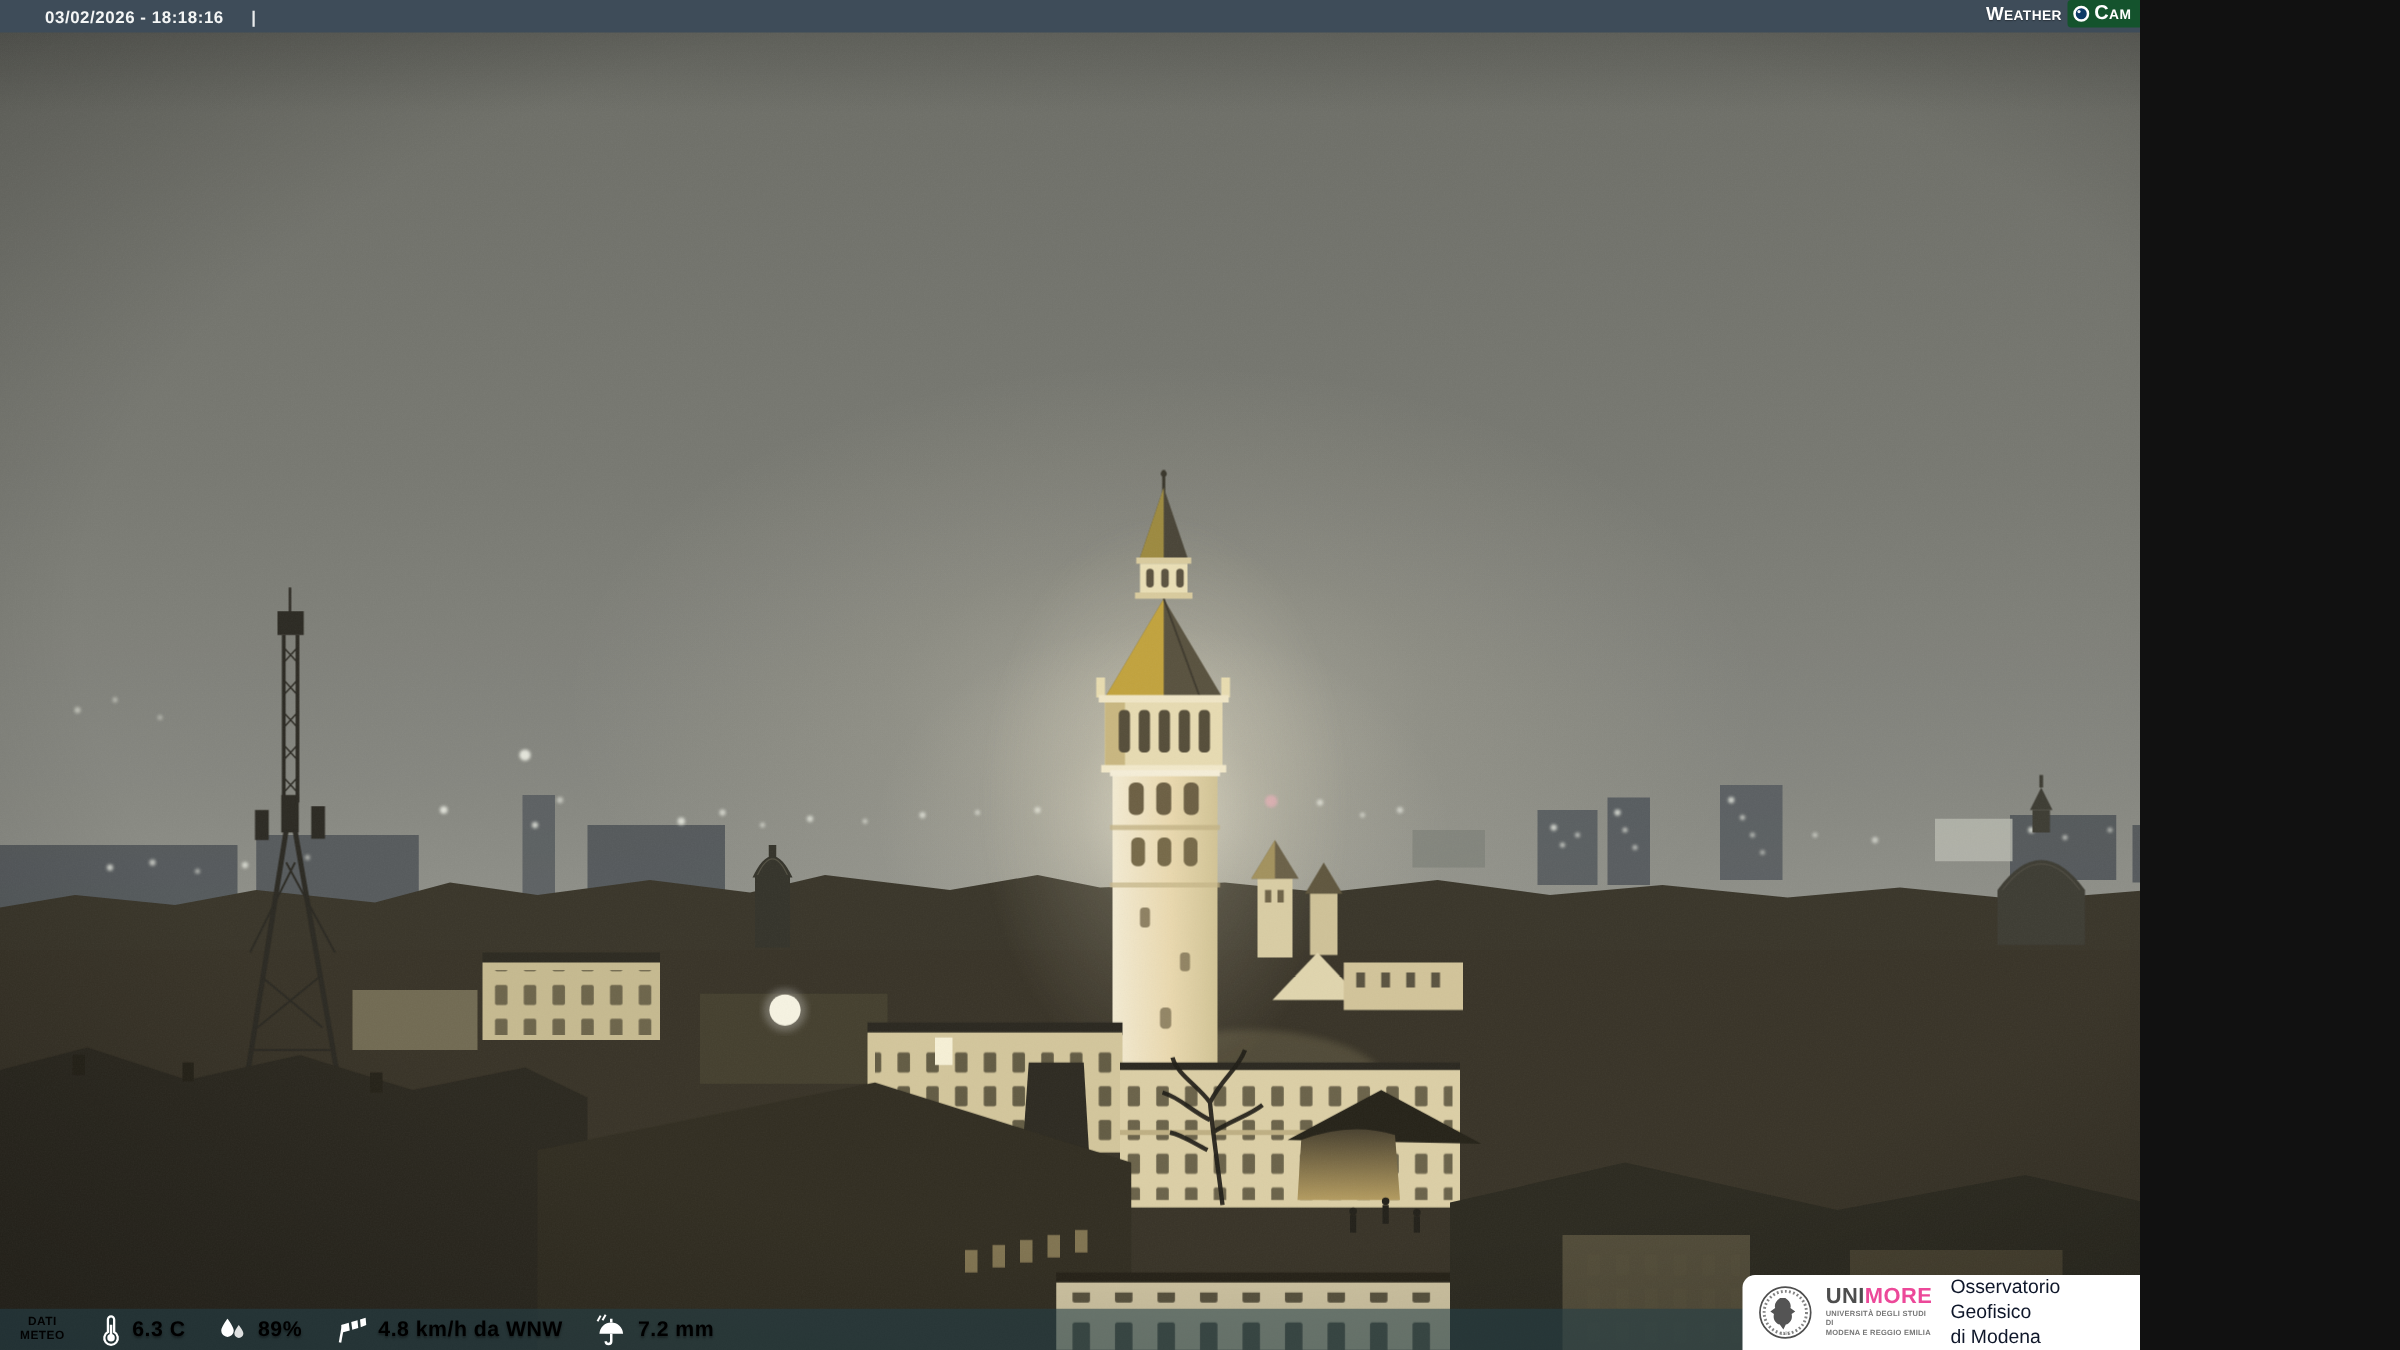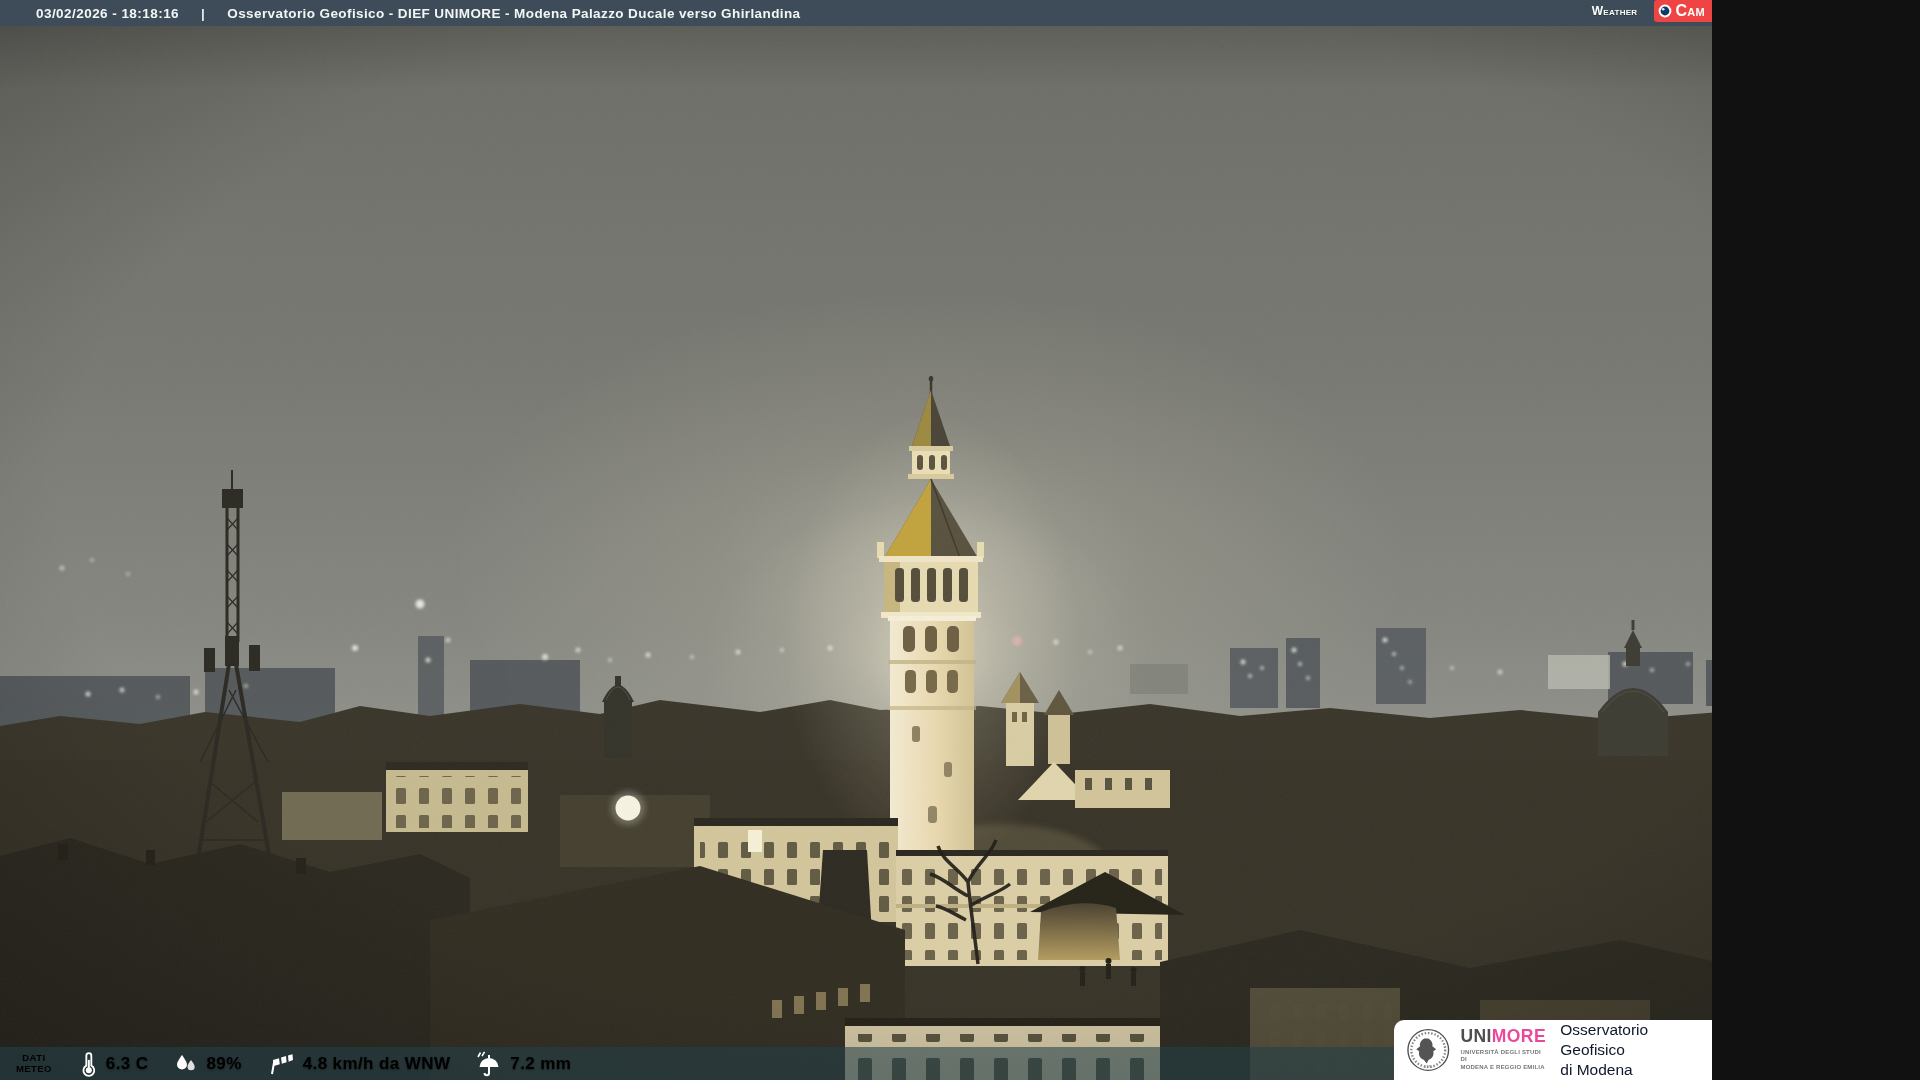--- a/index.html
+++ b/index.html
@@ -9,23 +9,23 @@
 
   
   .topbar{position:absolute;top:0;left:0;right:0;height:26px;background:#3E4C59;
           display:flex;align-items:center;padding-left:36px;box-sizing:border-box;
           color:#F3F5F5;font-weight:bold;font-size:13.5px;letter-spacing:.45px;z-index:5;}
   .topbar .sep{margin:0 22px;opacity:.95;}
   .topbar .title{letter-spacing:.4px;}
 
   
   .wcam{position:absolute;top:0;right:0;height:22px;display:flex;align-items:center;z-index:6;}
-  .wcam .w1{font-variant:small-caps;font-weight:bold;font-size:12px;color:#fff;
-            margin-right:17px;letter-spacing:.3px;text-shadow:0 1px 1px rgba(0,0,0,.35);text-align:right;}
-  .cambox{background:#ef4444;height:22px;display:flex;align-items:center;
+  .wcam .w1{font-variant:small-caps;font-weight:bold;font-size:15px;color:#fff;
+            margin-right:5px;letter-spacing:.3px;text-shadow:0 1px 1px rgba(0,0,0,.35);text-align:right;}
+  .cambox{background:#14532d;height:22px;display:flex;align-items:center;
           padding:0 7px 0 4px;border-radius:3px 0 0 3px;gap:3px;}
   .cambox .w2{font-variant:small-caps;font-weight:bold;font-size:16px;color:#fff;letter-spacing:.3px;}
 
   
   .band{position:absolute;left:0;right:0;bottom:0;height:33px;background:rgba(36,64,72,.58);
         display:flex;align-items:center;padding-left:16px;box-sizing:border-box;color:#000000;z-index:4;}
   .dati{font-size:9.5px;font-weight:bold;line-height:1.1;text-align:center;
         letter-spacing:.4px;margin-right:26px;opacity:.95;display:flex;flex-direction:column;}
   .witem{display:flex;align-items:center;gap:8px;margin-right:26px;font-size:17px;
          font-weight:bold;letter-spacing:.4px;text-shadow:0 1px 2px rgba(0,0,0,.4);white-space:nowrap;}
@@ -312,21 +312,20 @@
     <rect x="1480" y="1000" width="170" height="80" fill="#46402f"></rect>
 
     <rect width="1920" height="90" fill="url(#topShade)"></rect>
     <rect width="1920" height="1080" fill="url(#vig)"></rect>
     <rect width="1920" height="1080" filter="url(#grainF)" opacity=".05"></rect>
   </svg>
 
   <div class="topbar">
     <span>03/02/2026 - 18:18:16</span>
     <span class="sep">|</span>
-    <span class="title">Osservatorio Geofisico - DIEF UNIMORE - Modena Palazzo Ducale verso Ghirlandina</span>
   </div>
 
   <div class="wcam">
     <span class="w1">Weather</span>
     <span class="cambox">
       <svg width="14" height="14" viewBox="0 0 14 14">
         <circle cx="7" cy="7" r="5.4" fill="#0d3a66" stroke="#fff" stroke-width="2"></circle>
         <circle cx="5.2" cy="5.2" r="1.3" fill="#fff" opacity=".9"></circle>
       </svg>
       <span class="w2">Cam</span>

